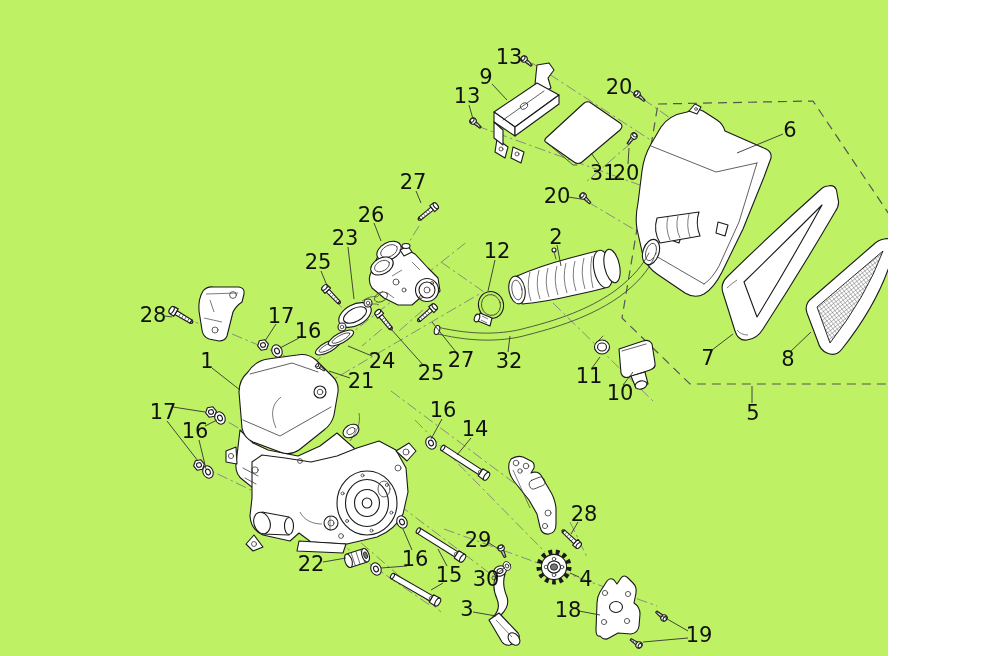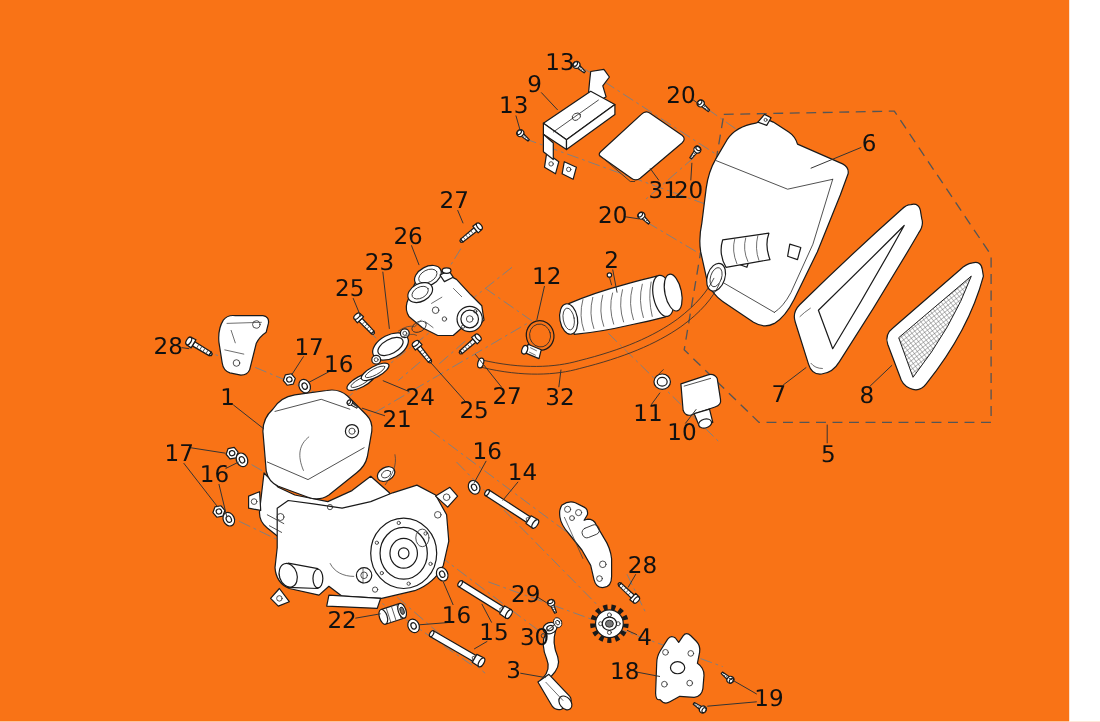--- a/index.html
+++ b/index.html
@@ -1,16 +1,16 @@
 <!DOCTYPE html>
 <html><head>
 <meta charset="utf-8">
 <style>
   html,body{margin:0;padding:0;background:#fff;}
-  .stage{position:relative;width:972px;height:656px;background:#f97316;overflow:hidden;}
+  .stage{position:relative;width:888px;height:656px;background:#bef264;overflow:hidden;}
   svg{display:block;}
   .outline{fill:#fff;stroke:#1a1a1a;stroke-width:1.1;stroke-linejoin:round;stroke-linecap:round;}
   .thin{fill:none;stroke:#2c2c2c;stroke-width:0.75;stroke-linejoin:round;stroke-linecap:round;}
   .detail{fill:none;stroke:#444;stroke-width:0.7;}
   .dark{fill:#777;stroke:#1a1a1a;stroke-width:0.8;}
   .phantom{fill:none;stroke:#808080;stroke-width:0.9;stroke-dasharray:11 3.5 2.5 3.5;}
   .leader{stroke:#333;stroke-width:0.9;}
   .boundary{fill:none;stroke:#555;stroke-width:1.2;stroke-dasharray:9 6;stroke-linejoin:miter;}
   text.callout{font-family:"DejaVu Sans","Liberation Sans",sans-serif;font-size:21px;fill:#111;}
 </style>

